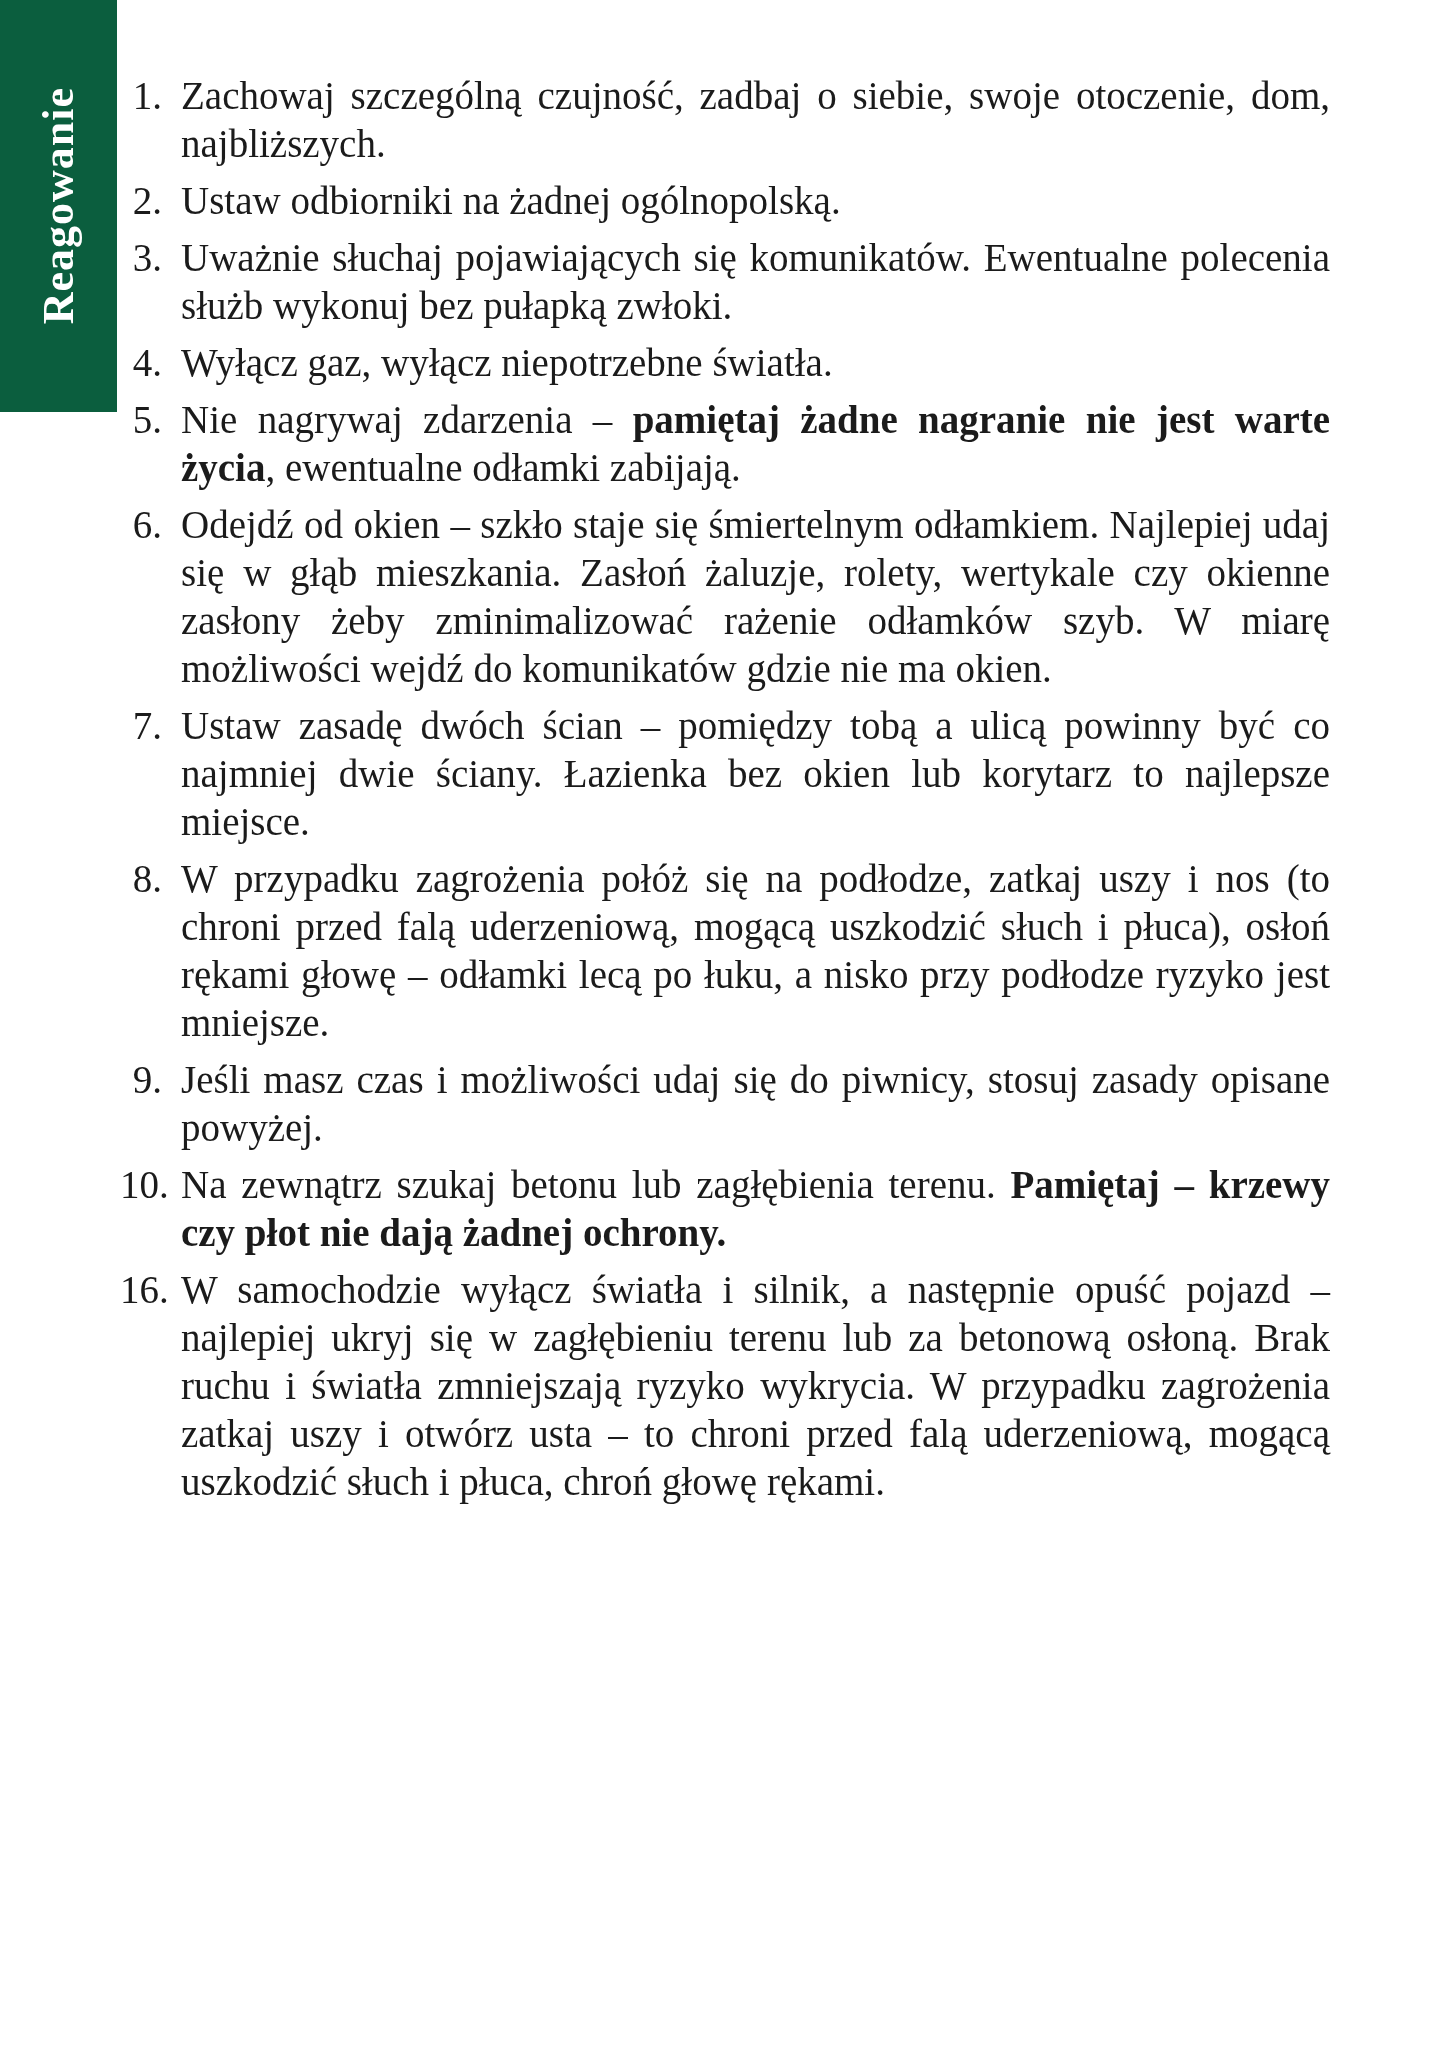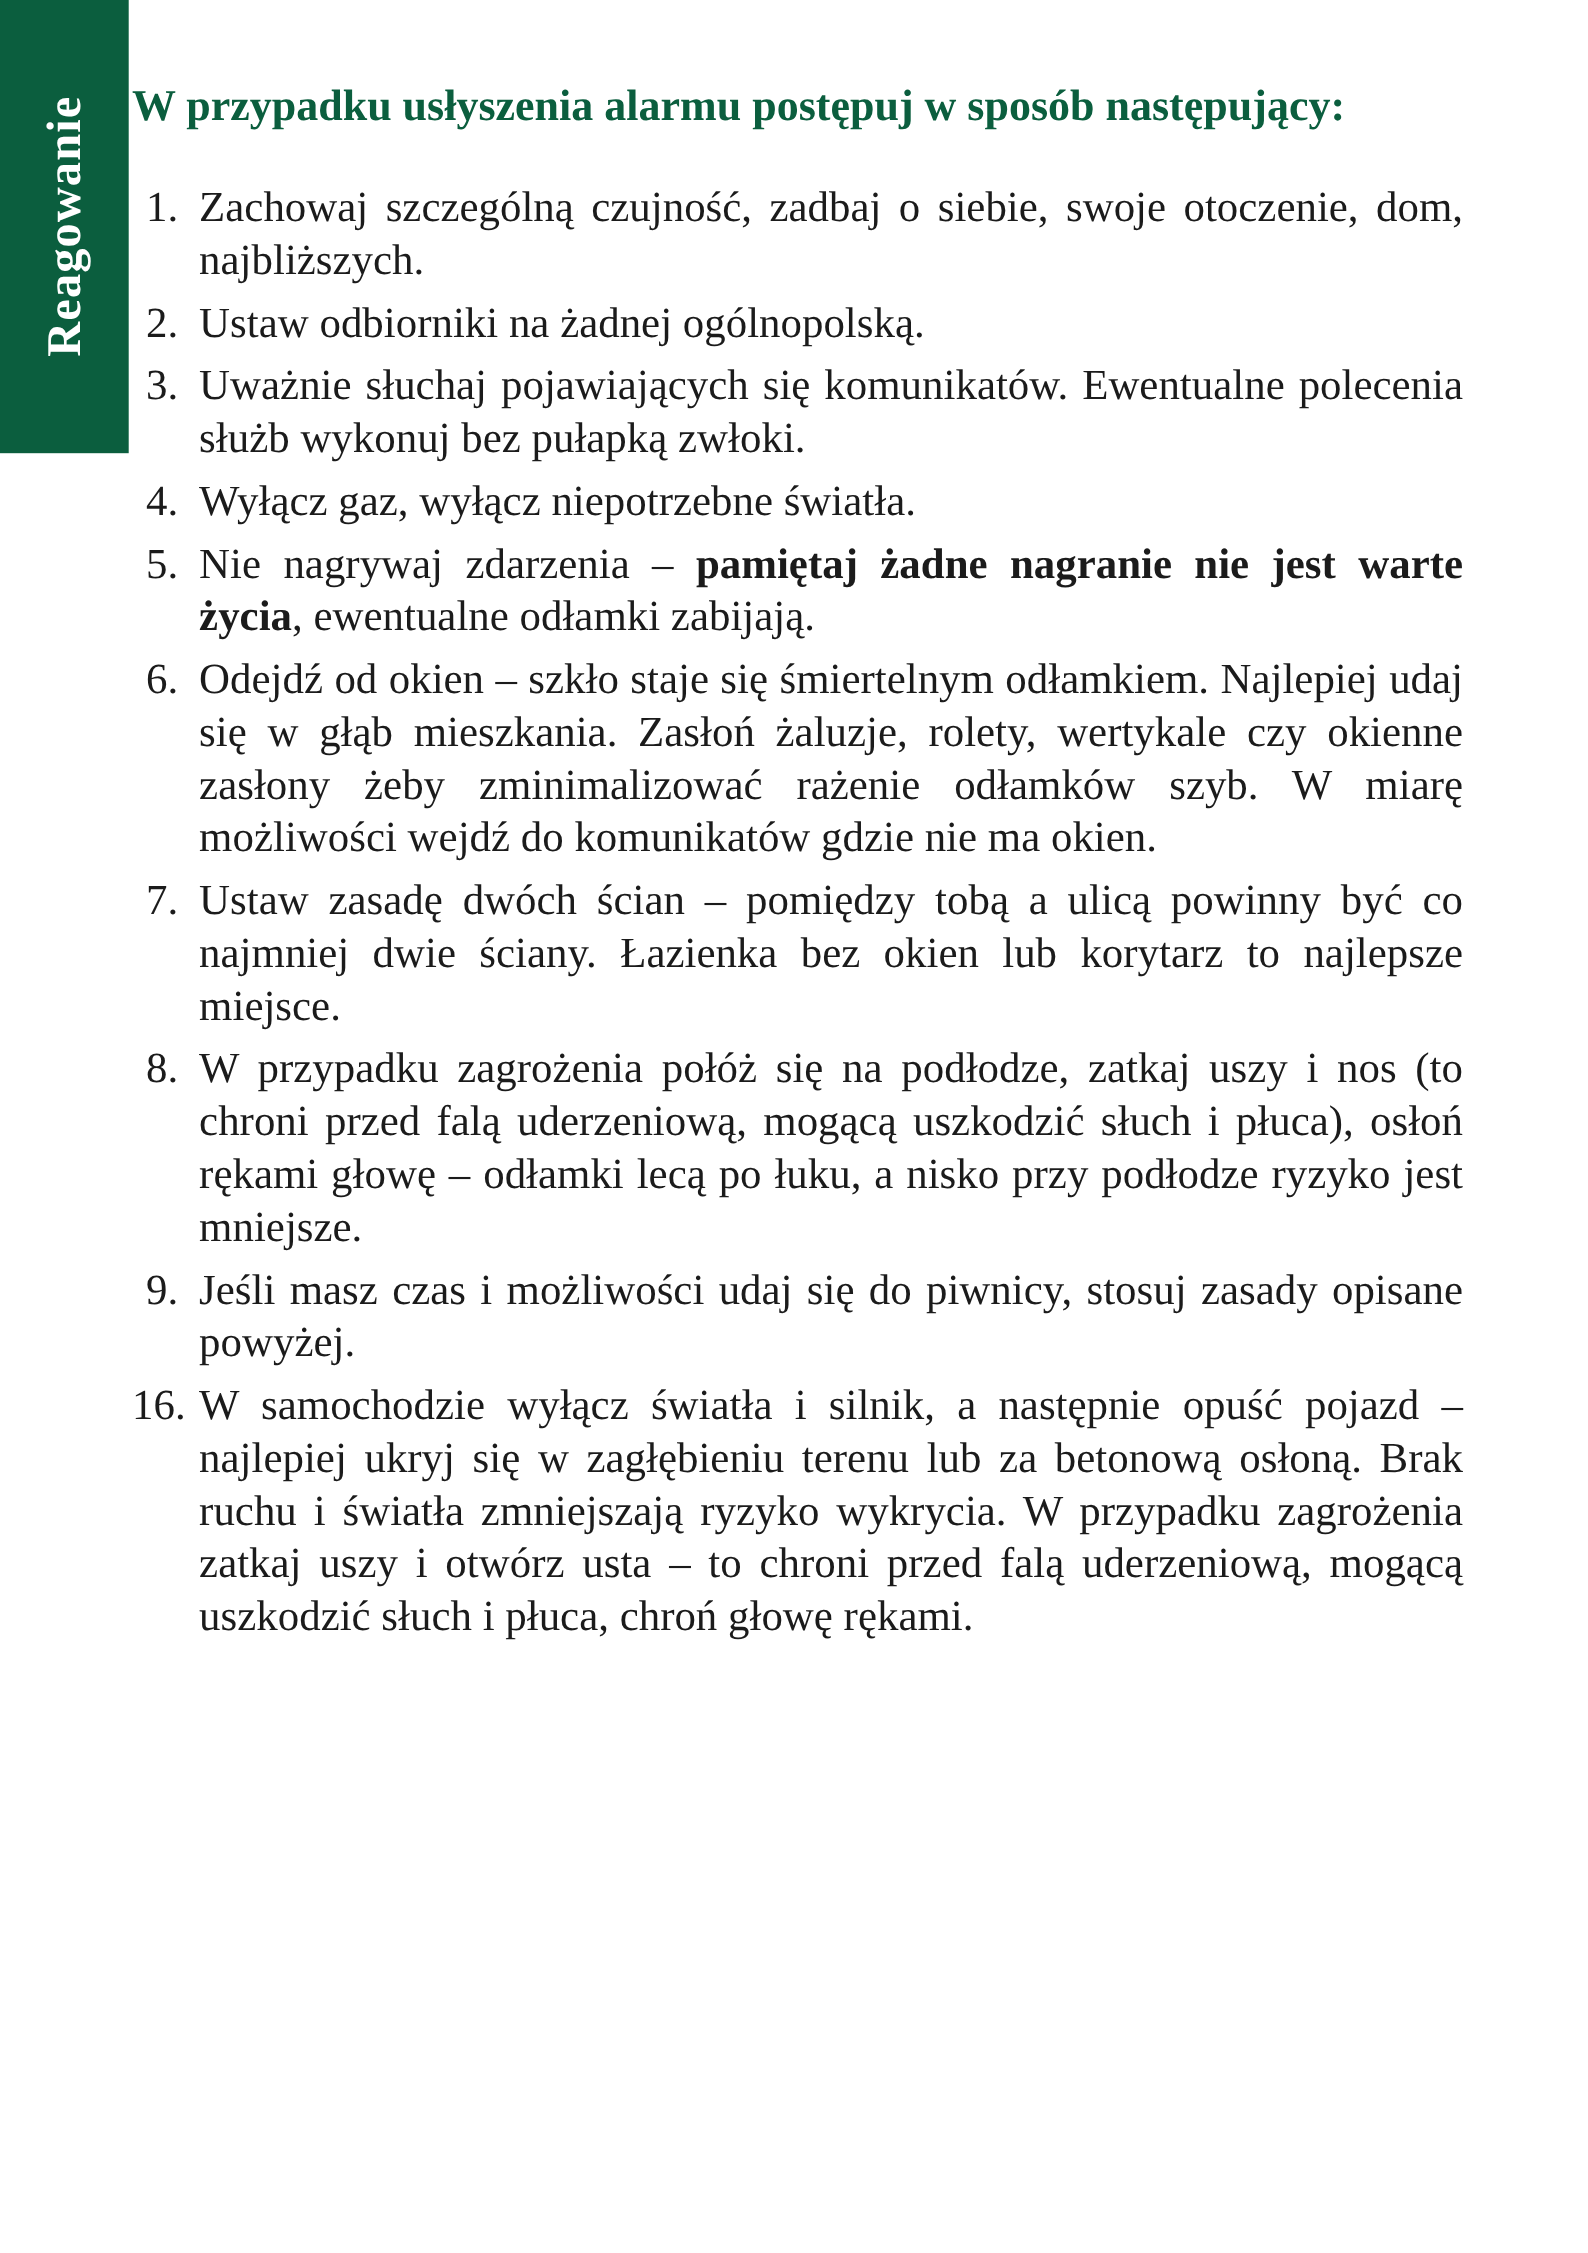--- a/index.html
+++ b/index.html
@@ -75,21 +75,20 @@
   }
 </style>
 </head>
 <body>
 
 <div class="sidebar">
   <span class="sidebar-text">Reagowanie</span>
 </div>
 
 <div class="content">
-  <h1 class="heading">W przypadku usłyszenia alarmu postępuj w sposób następujący:</h1>
   <ol class="list" id="instruction-list">
   <li class="item">
     <span class="num">1.</span>
     <span class="txt"><span>Zachowaj szczególną czujność, zadbaj o siebie, swoje otoczenie, dom, najbliższych.</span></span>
   </li>
 
   <li class="item">
     <span class="num">2.</span>
     <span class="txt"><span>Ustaw odbiorniki na żadnej ogólnopolską.</span></span>
   </li>
@@ -122,20 +121,24 @@
   <li class="item">
     <span class="num">8.</span>
     <span class="txt"><span>W przypadku zagrożenia połóż się na podłodze, zatkaj uszy i nos (to chroni przed falą uderzeniową, mogącą uszkodzić słuch i płuca), osłoń rękami głowę – odłamki lecą po łuku, a nisko przy podłodze ryzyko jest mniejsze.</span></span>
   </li>
 
   <li class="item">
     <span class="num">9.</span>
     <span class="txt"><span>Jeśli masz czas i możliwości udaj się do piwnicy, stosuj zasady opisane powyżej.</span></span>
   </li>
 
+  <li class="item">
+    <span class="num">10.</span>
+    <span class="txt"><span>Na zewnątrz szukaj betonu lub zagłębienia terenu. </span><b>Pamiętaj – krzewy czy płot nie dają żadnej ochrony.</b></span>
+  </li>
 
   <li class="item">
     <span class="num">16.</span>
     <span class="txt"><span>W samochodzie wyłącz światła i silnik, a następnie opuść pojazd – najlepiej ukryj się w zagłębieniu terenu lub za betonową osłoną. Brak ruchu i światła zmniejszają ryzyko wykrycia. W przypadku zagrożenia zatkaj uszy i otwórz usta – to chroni przed falą uderzeniową, mogącą uszkodzić słuch i płuca, chroń głowę rękami.</span></span>
   </li>
 
 
 
 </ol>
 </div>

